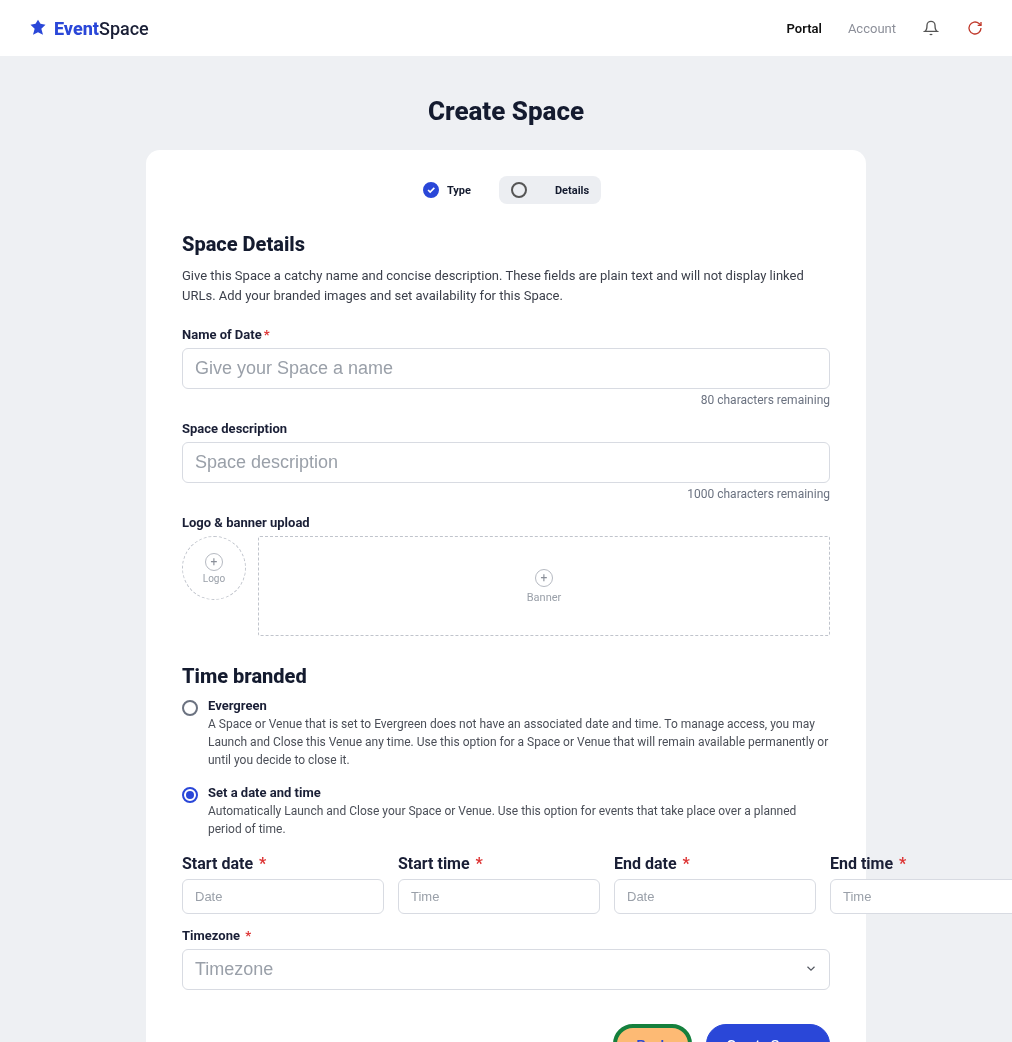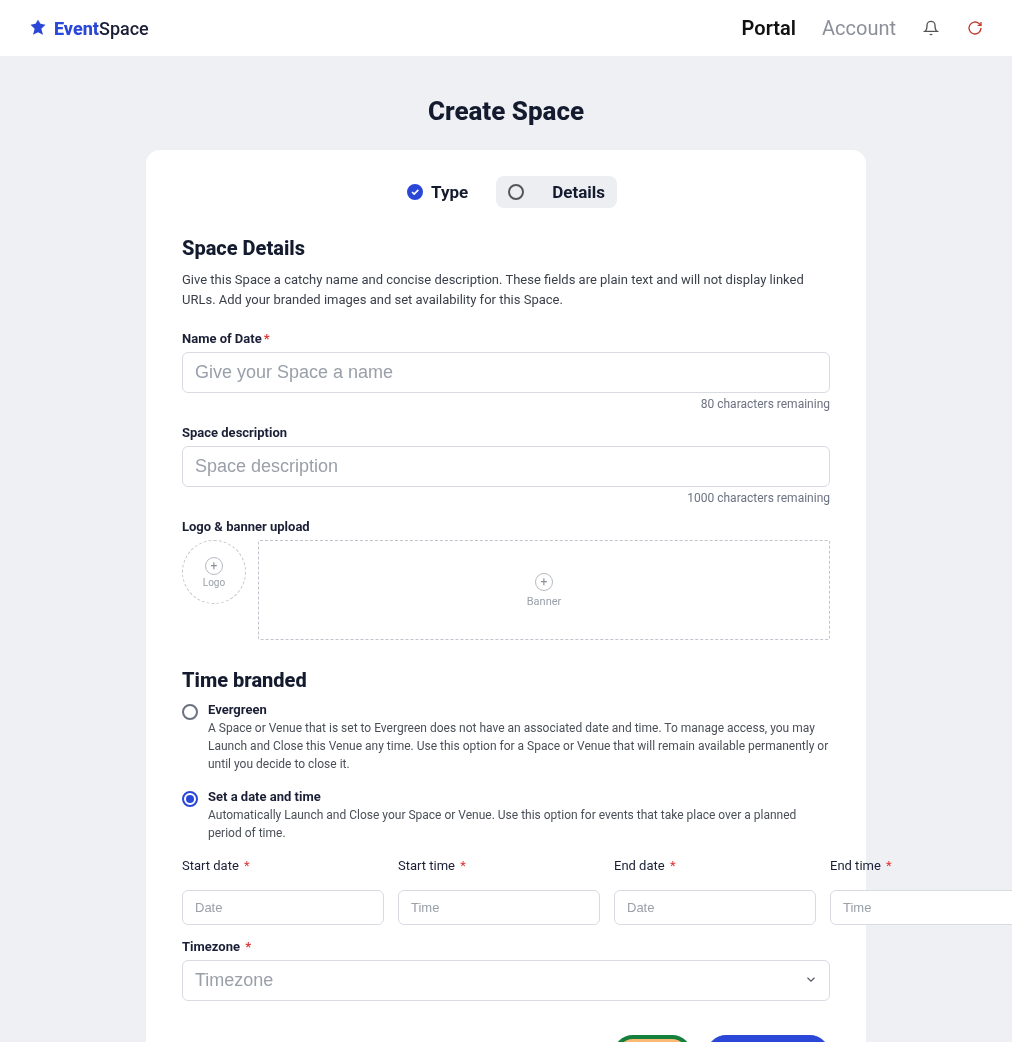--- a/index.html
+++ b/index.html
@@ -14,37 +14,37 @@
     background: #fff;
     height: 56px;
     display: flex;
     align-items: center;
     padding: 0 28px;
     justify-content: space-between;
   }
   .logo-wrap { display: flex; align-items: center; gap: 6px; }
   .logo-text { font-size: 18px; font-weight: 500; color: #1a1f36; }
   .logo-text .bold { font-weight: 800; color:#2a47d8; }
-  .nav { display:flex; align-items:center; gap: 26px; font-size:20px; }
+  .nav { display:flex; align-items:center; gap: 26px; font-size:13px; }
   .nav a.active { color:#111; font-weight:600; }
   .nav a.inactive { color:#8c8f99; }
   .nav .icon-btn { width:18px; height:18px; display:inline-flex; align-items:center; justify-content:center; color:#444; }
   
   .page { padding: 20px 0 60px; }
   .page-title { text-align:center; font-size:26px; font-weight:800; color:#141b2f; margin: 20px 0 24px; }
   .card {
     width: 720px;
     margin: 0 auto;
     background: #fff;
     border-radius: 14px;
     padding: 26px 36px 34px;
   }
   
   .stepper { display:flex; justify-content:center; gap: 16px; margin-bottom: 28px; }
-  .step { display:flex; align-items:center; gap:8px; padding:6px 12px; border-radius:8px; font-size:17px; font-weight:700; color:#141b2f; }
+  .step { display:flex; align-items:center; gap:8px; padding:6px 12px; border-radius:8px; font-size:11px; font-weight:700; color:#141b2f; }
   .step.details { background:#eceef2;gap:28px; }
   .step-circle { width:16px; height:16px; border-radius:50%; border:2px solid #2a47d8; display:flex; align-items:center; justify-content:center; }
   .step-circle.filled { background:#2a47d8; border-color:#2a47d8; }
   .step-circle.filled svg { color:#fff; }
   .step-circle.empty { border-color:#555; }
   
   h2.section { font-size:20px; font-weight:800; color:#141b2f; margin-bottom: 10px; }
   p.section-desc { font-size:13px; color:#3b3f4a; line-height:1.5; margin-bottom: 22px; }
   
   .field { margin-bottom: 14px; }
@@ -77,21 +77,21 @@
   
   .radio-option { display:flex; gap:10px; margin-bottom:16px; }
   .radio-outer { flex:none; width:16px; height:16px; border:2px solid #2a47d8; border-radius:50%; margin-top:2px; display:flex; align-items:center; justify-content:center; }
   .radio-outer.unchecked { border-color:#6b7280; }
   .radio-inner { width:8px; height:8px; background:#2a47d8; border-radius:50%; }
   .radio-text .title { font-size:13px; font-weight:700; margin-bottom:2px; }
   .radio-text .desc { font-size:12px; color:#4b4f58; line-height:1.5; }
   
   .date-row { display:flex; gap:14px; margin-top:4px; margin-bottom:14px;}
   .date-col { flex:1; display:flex; flex-direction:column; }
-  .date-col label { font-size:13px; font-weight:400; margin-bottom:17px; }
+  .date-col label { font-size:16px; font-weight:700; margin-bottom:6px; }
   .date-col input { border:1px solid #d8dbe2; border-radius:6px; padding:9px 12px; font-size:13px; }
   .date-col input::placeholder { color:#9aa0a9; }
   
   .select-wrap { position:relative; }
   .select-wrap .chev { position:absolute; right:12px; top:50%; transform:translateY(-50%); color:#545861; pointer-events:none; }
   .select-wrap input { padding-right:32px; }
   
   .actions { display:flex; justify-content:flex-end; gap:14px; margin-top:34px; }
   .btn { padding:9px 20px; border-radius:20px; font-size:13px; font-weight:600; cursor:pointer; }
   .btn-outline { background:#fdba74; color:#2a47d8; border:4px solid #15803d; }

